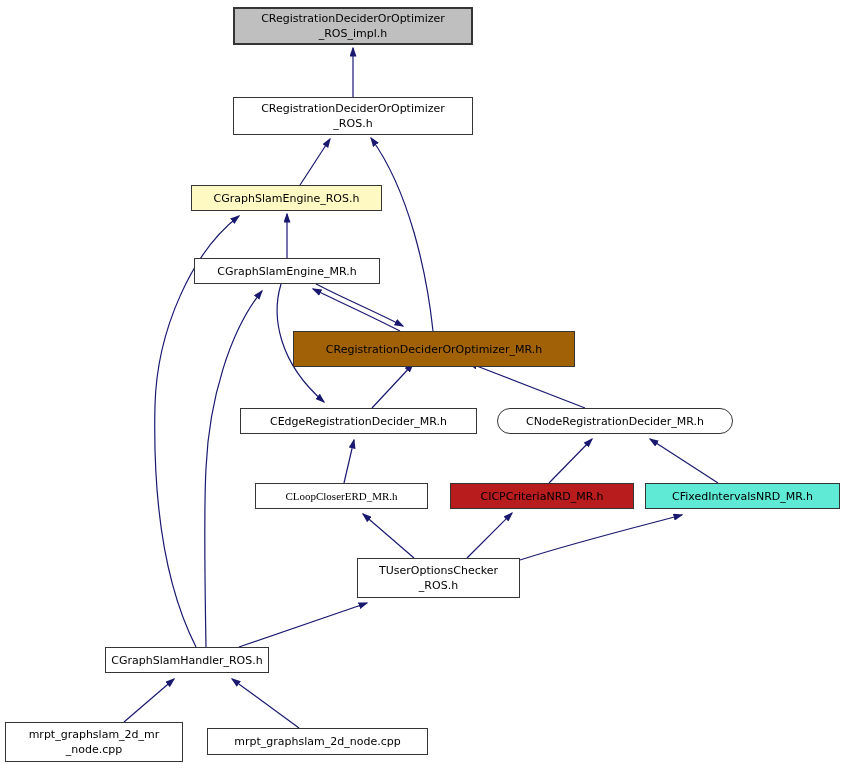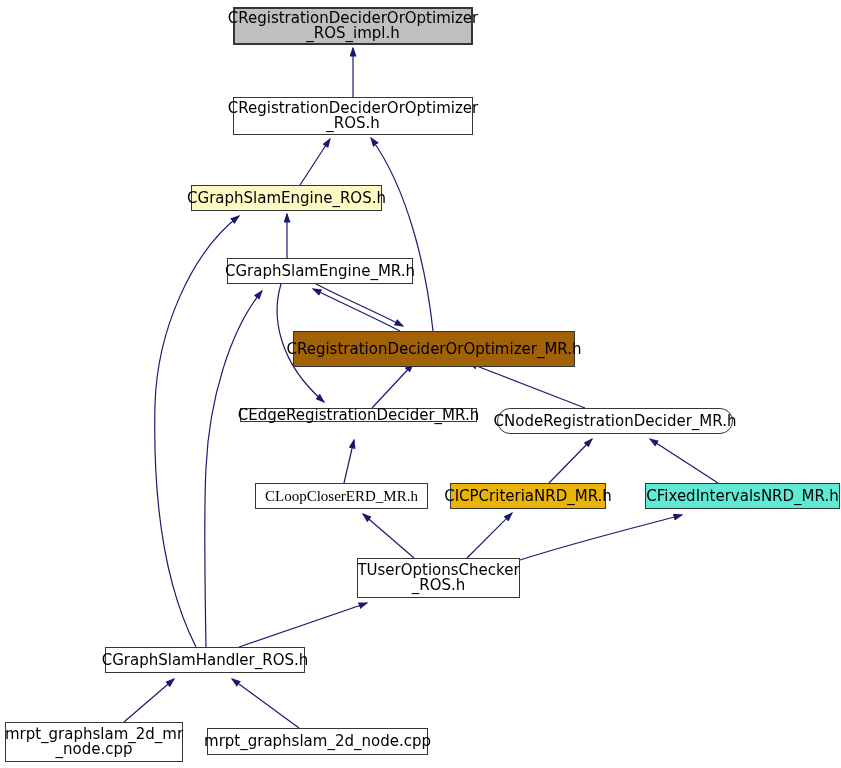--- a/index.html
+++ b/index.html
@@ -17,21 +17,21 @@
   .node{
     position:absolute;
     box-sizing:border-box;
     background:#ffffff;
     border:1px solid #353535;
     display:flex;
     flex-direction:column;
     justify-content:center;
     align-items:center;
     text-align:center;
-    font-size:15px;
+    font-size:11px;
     line-height:15px;
     color:#000000;
     cursor:pointer;
     white-space:nowrap;
   }
   .node.root{
     background:#bfbfbf;
     border:2px solid #232323;
   }
   .node span{display:block;}
@@ -74,46 +74,46 @@
         <span>CRegistrationDeciderOrOptimizer</span>
         <span>_ROS_impl.h</span>
       </div>
       <div class="node" style="left: 233px; top: 97px; width: 240px; height: 38px; border-color: rgb(53, 53, 53); background: rgb(255, 255, 255); color: rgb(0, 0, 0);">
         <span>CRegistrationDeciderOrOptimizer</span>
         <span>_ROS.h</span>
       </div>
       <div class="node" style="left: 191px; top: 185px; width: 191px; height: 26px; border-color: rgb(53, 53, 53); background: #fef9c3; color: rgb(0, 0, 0);">
         <span>CGraphSlamEngine_ROS.h</span>
       </div>
-      <div class="node" style="left: 194px; top: 258px; width: 186px; height: 26px; border-color: rgb(53, 53, 53); background: rgb(255, 255, 255); color: rgb(0, 0, 0); margin-left: 33px;">
+      <div class="node" style="left: 194px; top: 258px; width: 186px; height: 26px; border-color: rgb(53, 53, 53); background: rgb(255, 255, 255); color: rgb(0, 0, 0);">
         <span>CGraphSlamEngine_MR.h</span>
       </div>
       <div class="node" style="left: 293px; top: 331px; width: 282px; height: 36px; border-color: rgb(53, 53, 53); background: #a16207; color: rgb(0, 0, 0); align-items: center;">
         <span>CRegistrationDeciderOrOptimizer_MR.h</span>
       </div>
-      <div class="node" style="left: 240px; top: 408px; width: 237px; height: 14px; border-color: rgb(53, 53, 53); background: rgb(255, 255, 255); color: rgb(0, 0, 0);">
+      <div class="node" style="left: 240px; top: 408px; width: 237px; height: 26px; border-color: rgb(53, 53, 53); background: rgb(255, 255, 255); color: rgb(0, 0, 0);">
         <span>CEdgeRegistrationDecider_MR.h</span>
       </div>
       <div class="node" style="left: 497px; top: 408px; width: 236px; height: 26px; border-color: rgb(53, 53, 53); background: rgb(255, 255, 255); color: rgb(0, 0, 0); border-radius: 13px;">
         <span>CNodeRegistrationDecider_MR.h</span>
       </div>
       <div class="node" style="left: 255px; top: 483px; width: 173px; height: 26px; border-color: rgb(53, 53, 53); background: rgb(255, 255, 255); color: rgb(0, 0, 0); font-family: Liberation Serif, serif;">
         <span>CLoopCloserERD_MR.h</span>
       </div>
-      <div class="node" style="left: 450px; top: 483px; width: 156px; height: 26px; border-color: rgb(53, 53, 53); background: #eab308; color: rgb(0, 0, 0);">
+      <div class="node" style="left: 450px; top: 483px; width: 184px; height: 26px; border-color: rgb(53, 53, 53); background: #b91c1c; color: rgb(0, 0, 0);">
         <span>CICPCriteriaNRD_MR.h</span>
       </div>
       <div class="node" style="left: 645px; top: 483px; width: 195px; height: 26px; border-color: rgb(53, 53, 53); background: #5eead4; color: rgb(0, 0, 0);">
         <span>CFixedIntervalsNRD_MR.h</span>
       </div>
       <div class="node" style="left: 357px; top: 558px; width: 163px; height: 40px; border-color: rgb(53, 53, 53); background: rgb(255, 255, 255); color: rgb(0, 0, 0);">
         <span>TUserOptionsChecker</span>
         <span>_ROS.h</span>
       </div>
-      <div class="node" style="left: 105px; top: 647px; width: 200px; height: 26px; border-color: rgb(53, 53, 53); background: rgb(255, 255, 255); color: rgb(0, 0, 0);">
+      <div class="node" style="left: 105px; top: 647px; width: 164px; height: 26px; border-color: rgb(53, 53, 53); background: rgb(255, 255, 255); color: rgb(0, 0, 0);">
         <span>CGraphSlamHandler_ROS.h</span>
       </div>
       <div class="node" style="left: 5px; top: 722px; width: 178px; height: 40px; border-color: rgb(53, 53, 53); background: rgb(255, 255, 255); color: rgb(0, 0, 0);">
         <span>mrpt_graphslam_2d_mr</span>
         <span>_node.cpp</span>
       </div>
       <div class="node" style="left: 207px; top: 728px; width: 221px; height: 27px; border-color: rgb(53, 53, 53); background: rgb(255, 255, 255); color: rgb(0, 0, 0);">
         <span>mrpt_graphslam_2d_node.cpp</span>
       </div>
     </div>

